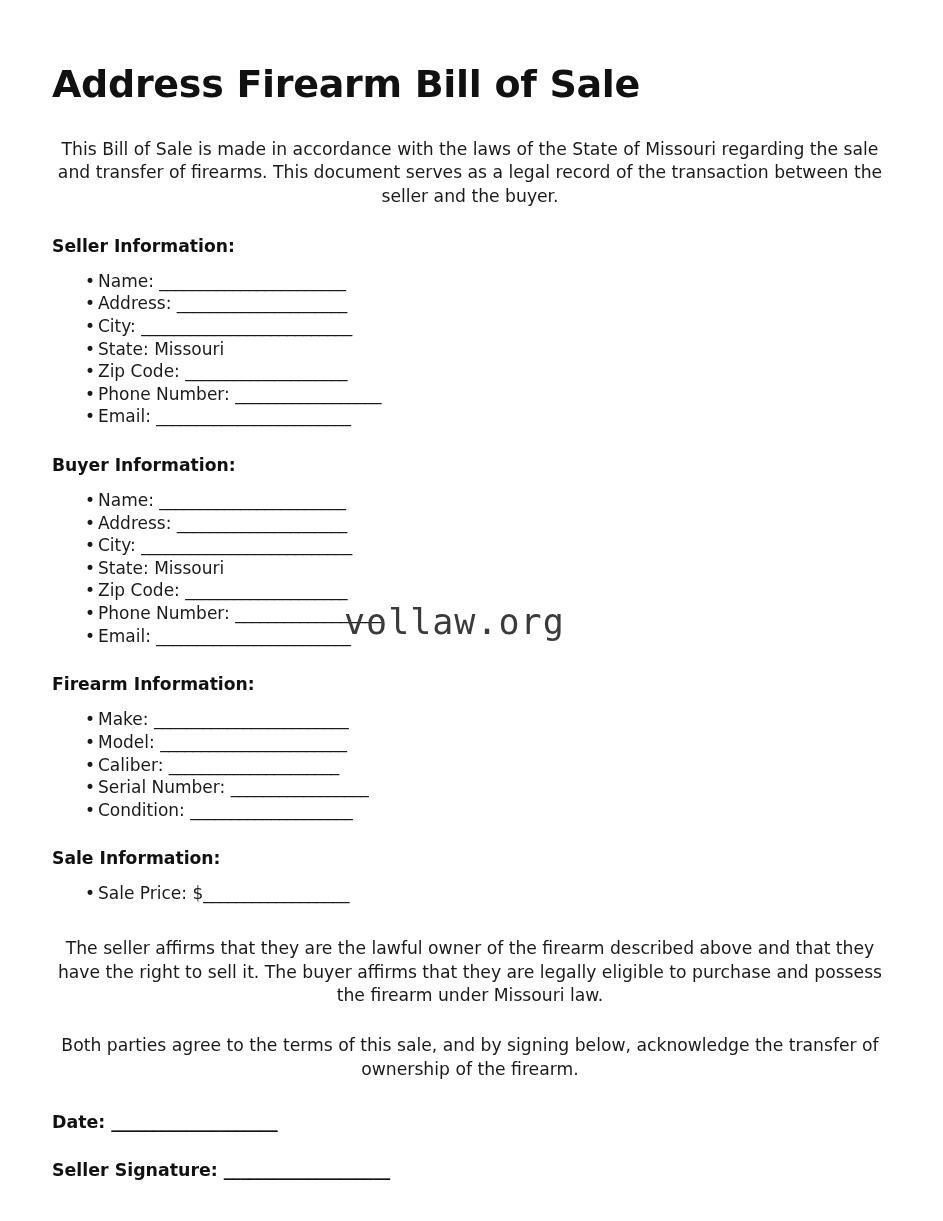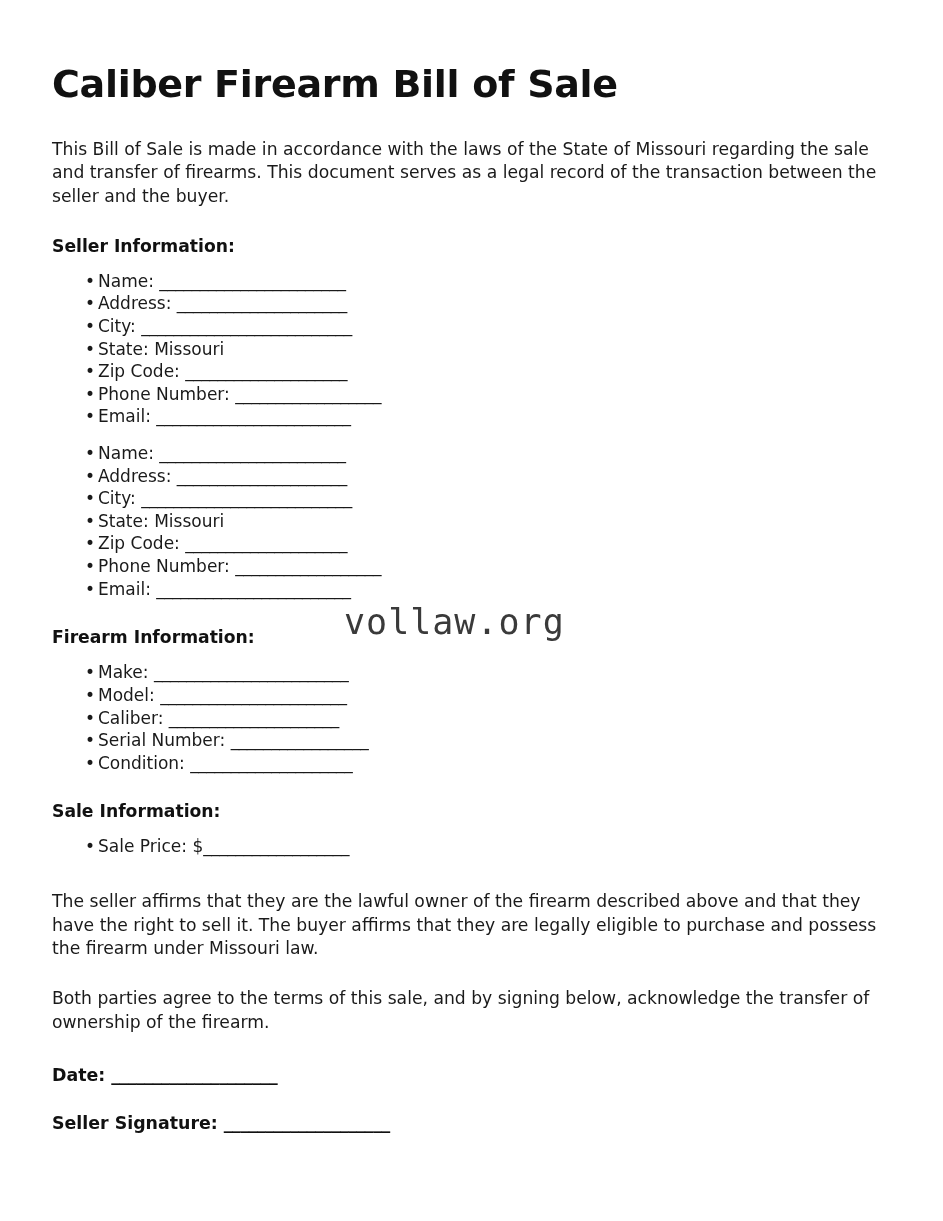--- a/index.html
+++ b/index.html
@@ -29,20 +29,21 @@
     margin: 0 0 0 0;
     padding-top: 8px;
     color: #111111;
   }
   .para {
     font-size: 17.2px;
     line-height: 1.38;
     margin: 32px 0 0 0;
     max-width: 836px;
     color: #1a1a1a;
+    text-align: center;
   }
   .para.tight {
     margin-top: 26px;
   }
   .section-heading {
     font-size: 17.2px;
     font-weight: bold;
     margin: 27px 0 0 0;
     color: #111111;
   }
@@ -97,35 +98,36 @@
     color: #3a3a3a;
     white-space: nowrap;
     pointer-events: none;
   }
 </style>
 </head>
 <body>
 
 <div class="page">
 
-  <h1 class="doc-title">Caliber Firearm Bill of Sale</h1>
+  <h1 class="doc-title">Address Firearm Bill of Sale</h1>
 
   <p class="para">This Bill of Sale is made in accordance with the laws of the State of Missouri regarding the sale and transfer of firearms. This document serves as a legal record of the transaction between the seller and the buyer.</p>
 
   <h2 class="section-heading">Seller Information:</h2>
   <ul class="fields">
     <li><span>Name:</span> <span class="blank">_______________________</span></li>
     <li><span>Address:</span> <span class="blank">_____________________</span></li>
     <li><span>City:</span> <span class="blank">__________________________</span></li>
     <li><span>State:</span> <span>Missouri</span></li>
     <li><span>Zip Code:</span> <span class="blank">____________________</span></li>
     <li><span>Phone Number:</span> <span class="blank">__________________</span></li>
     <li><span>Email:</span> <span class="blank">________________________</span></li>
   </ul>
 
+  <h2 class="section-heading">Buyer Information:</h2>
   <ul class="fields">
     <li><span>Name:</span> <span class="blank">_______________________</span></li>
     <li><span>Address:</span> <span class="blank">_____________________</span></li>
     <li><span>City:</span> <span class="blank">__________________________</span></li>
     <li><span>State:</span> <span>Missouri</span></li>
     <li><span>Zip Code:</span> <span class="blank">____________________</span></li>
     <li><span>Phone Number:</span> <span class="blank">__________________</span></li>
     <li><span>Email:</span> <span class="blank">________________________</span></li>
   </ul>
 

